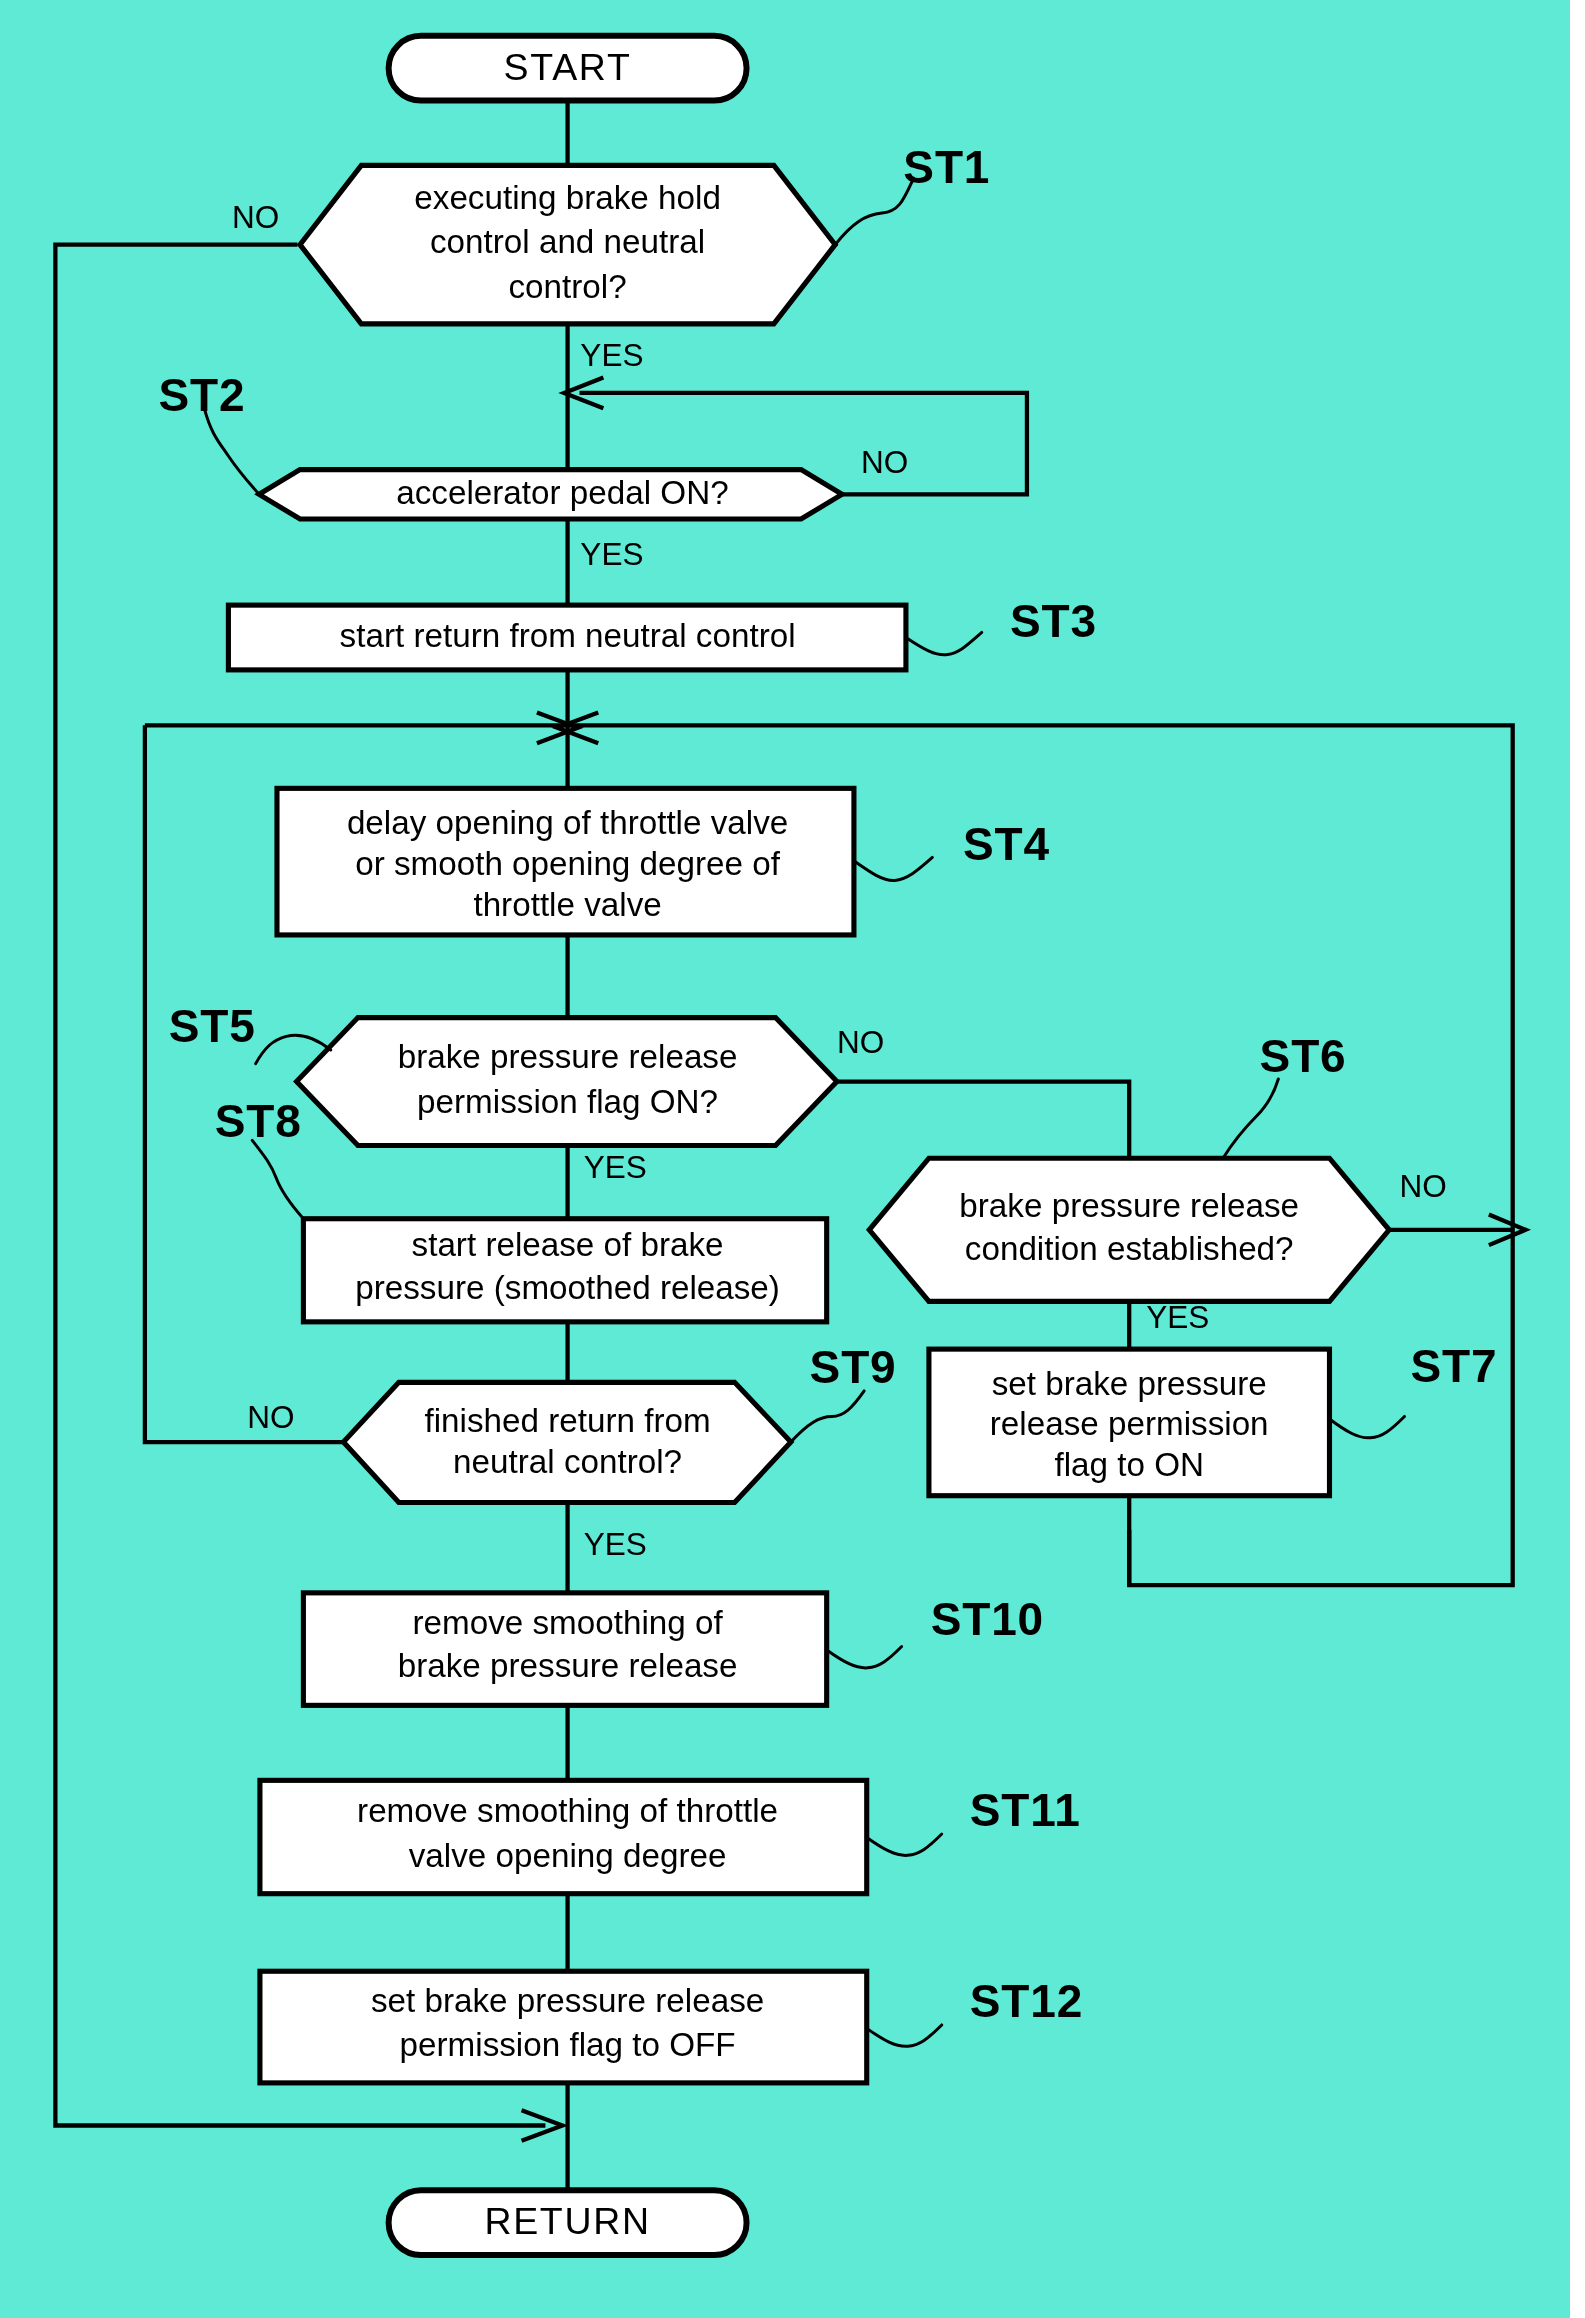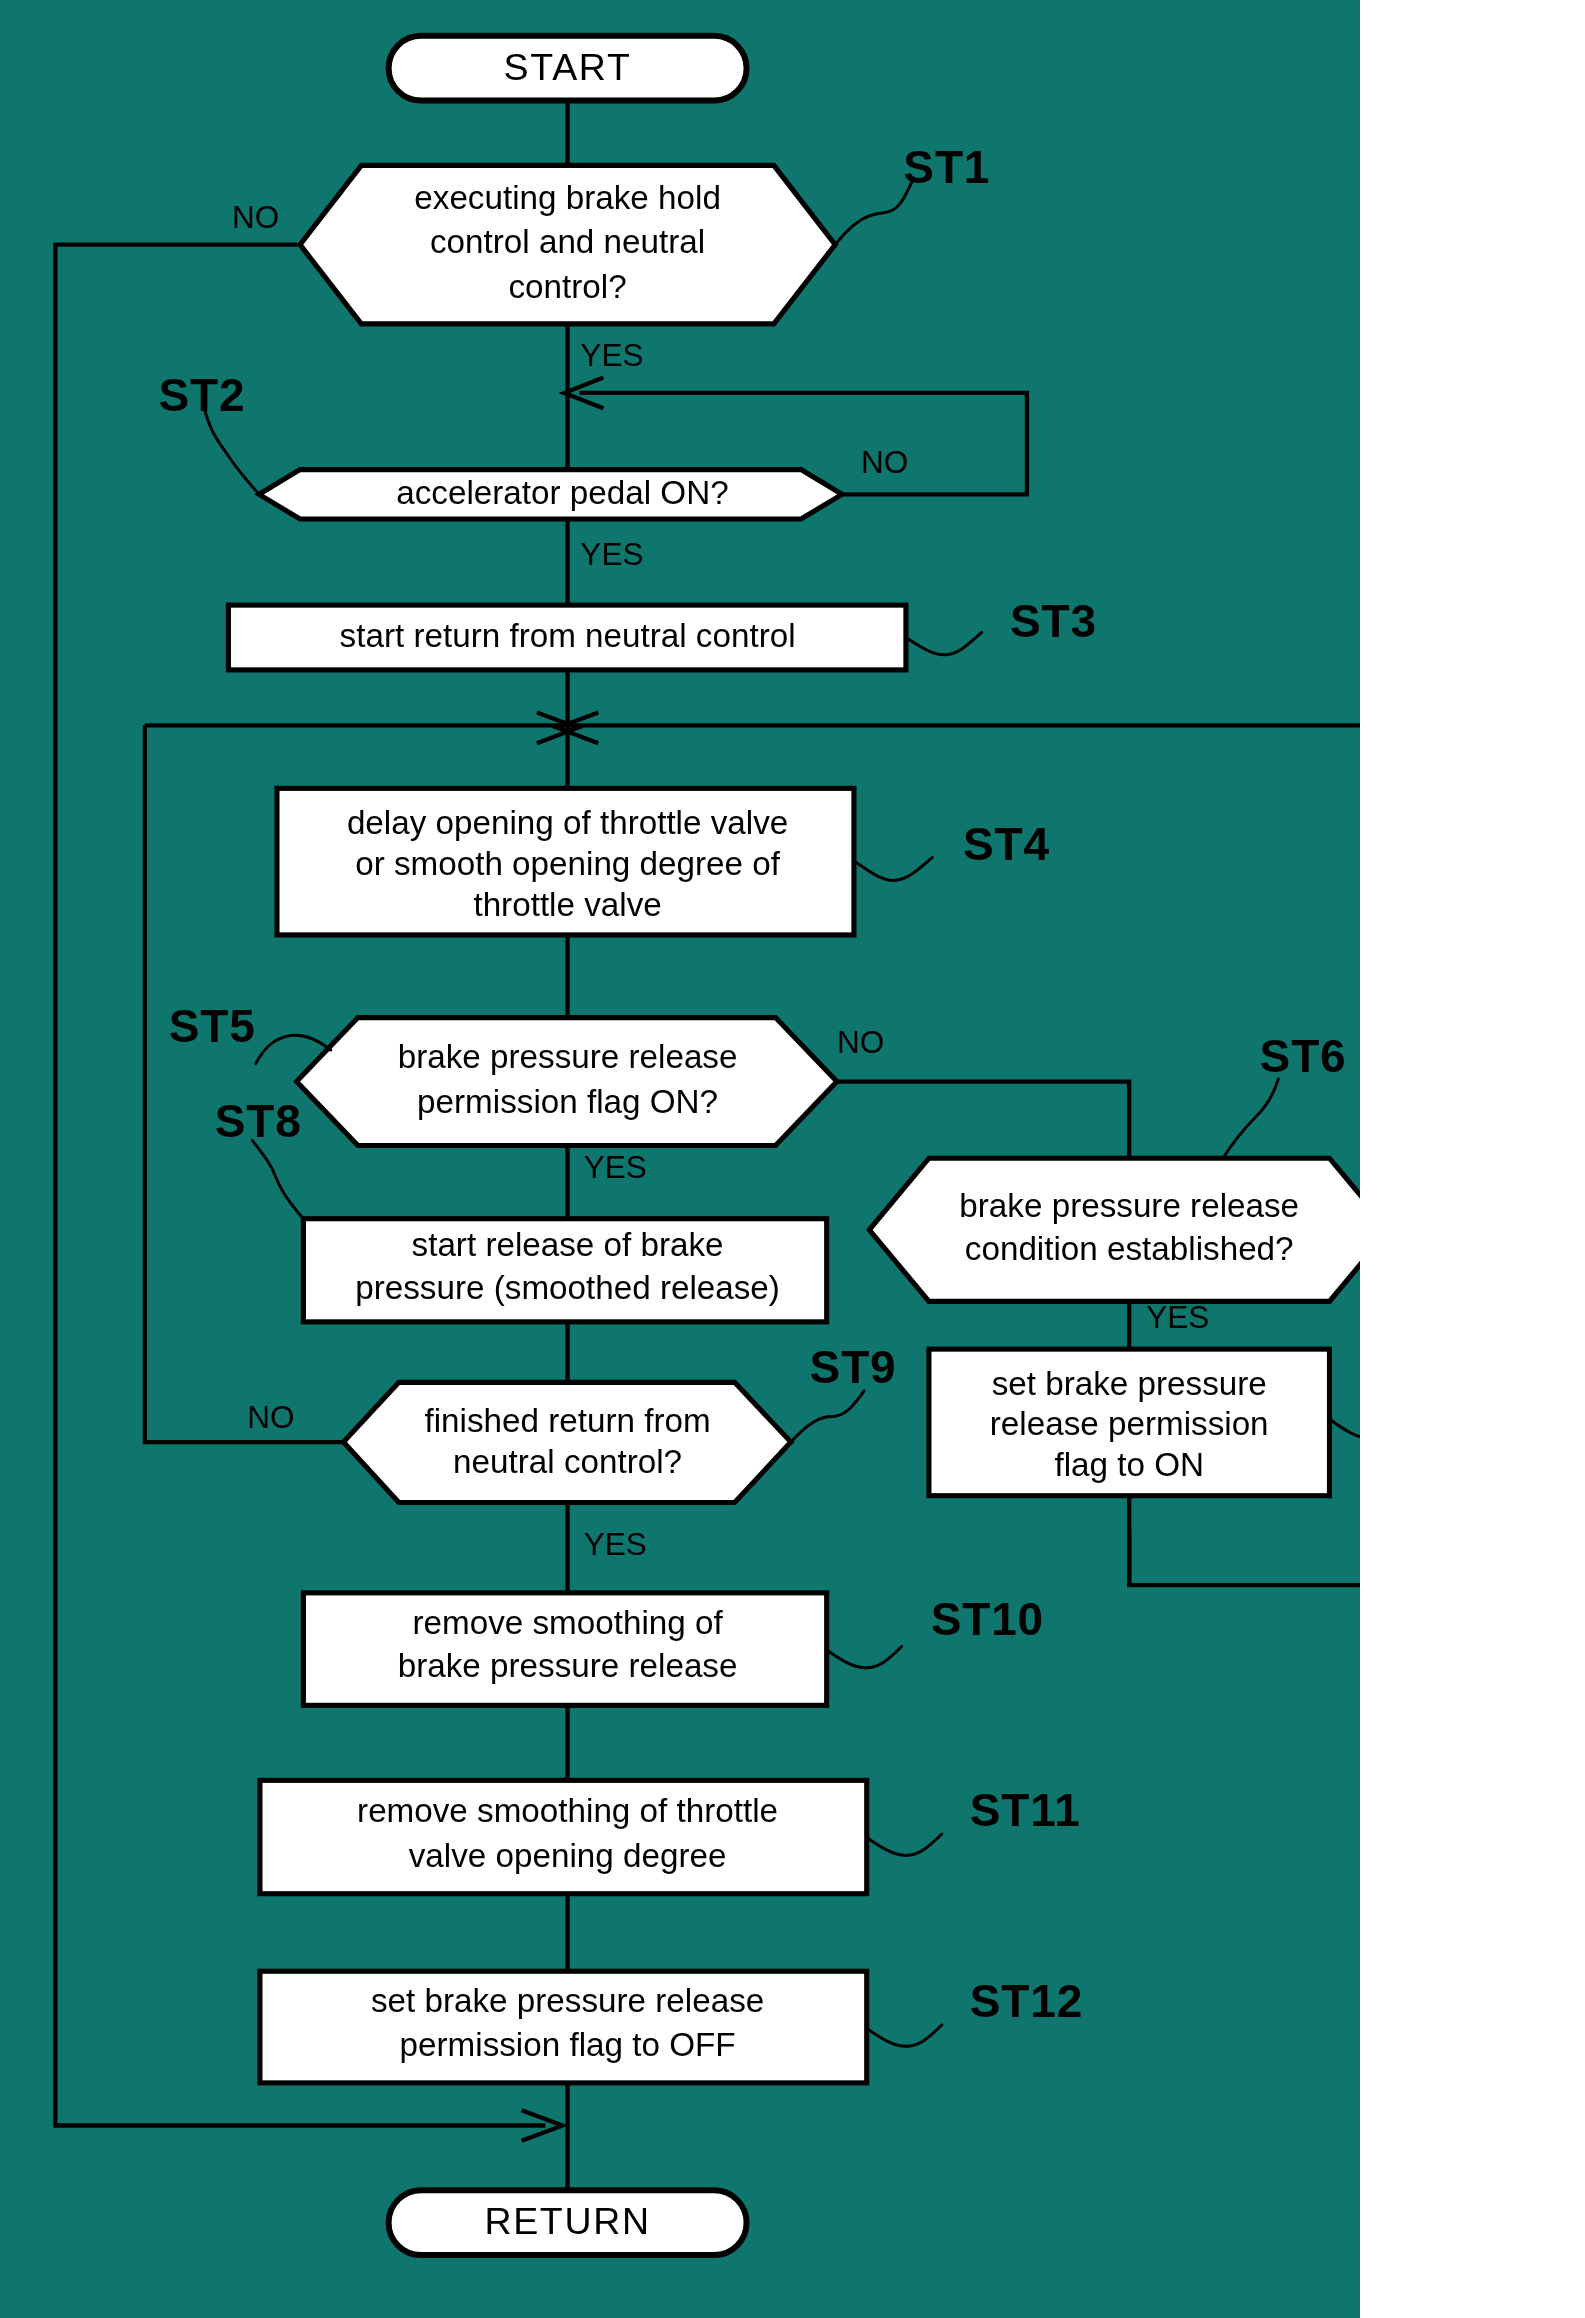--- a/index.html
+++ b/index.html
@@ -7,23 +7,23 @@
     margin: 0;
     padding: 0;
     background: #ffffff;
   }
   body {
     font-family: "Liberation Sans", sans-serif;
     color: #000000;
   }
   #page {
     position: relative;
-    width: 1360px;
+    width: 1570px;
     height: 2319px;
-    background: #0f766e;
+    background: #5eead4;
     overflow: hidden;
   }
   #flow-svg {
     position: absolute;
     left: 0;
     top: 0;
     width: 1586px;
     height: 2319px;
   }
   .node-text {

